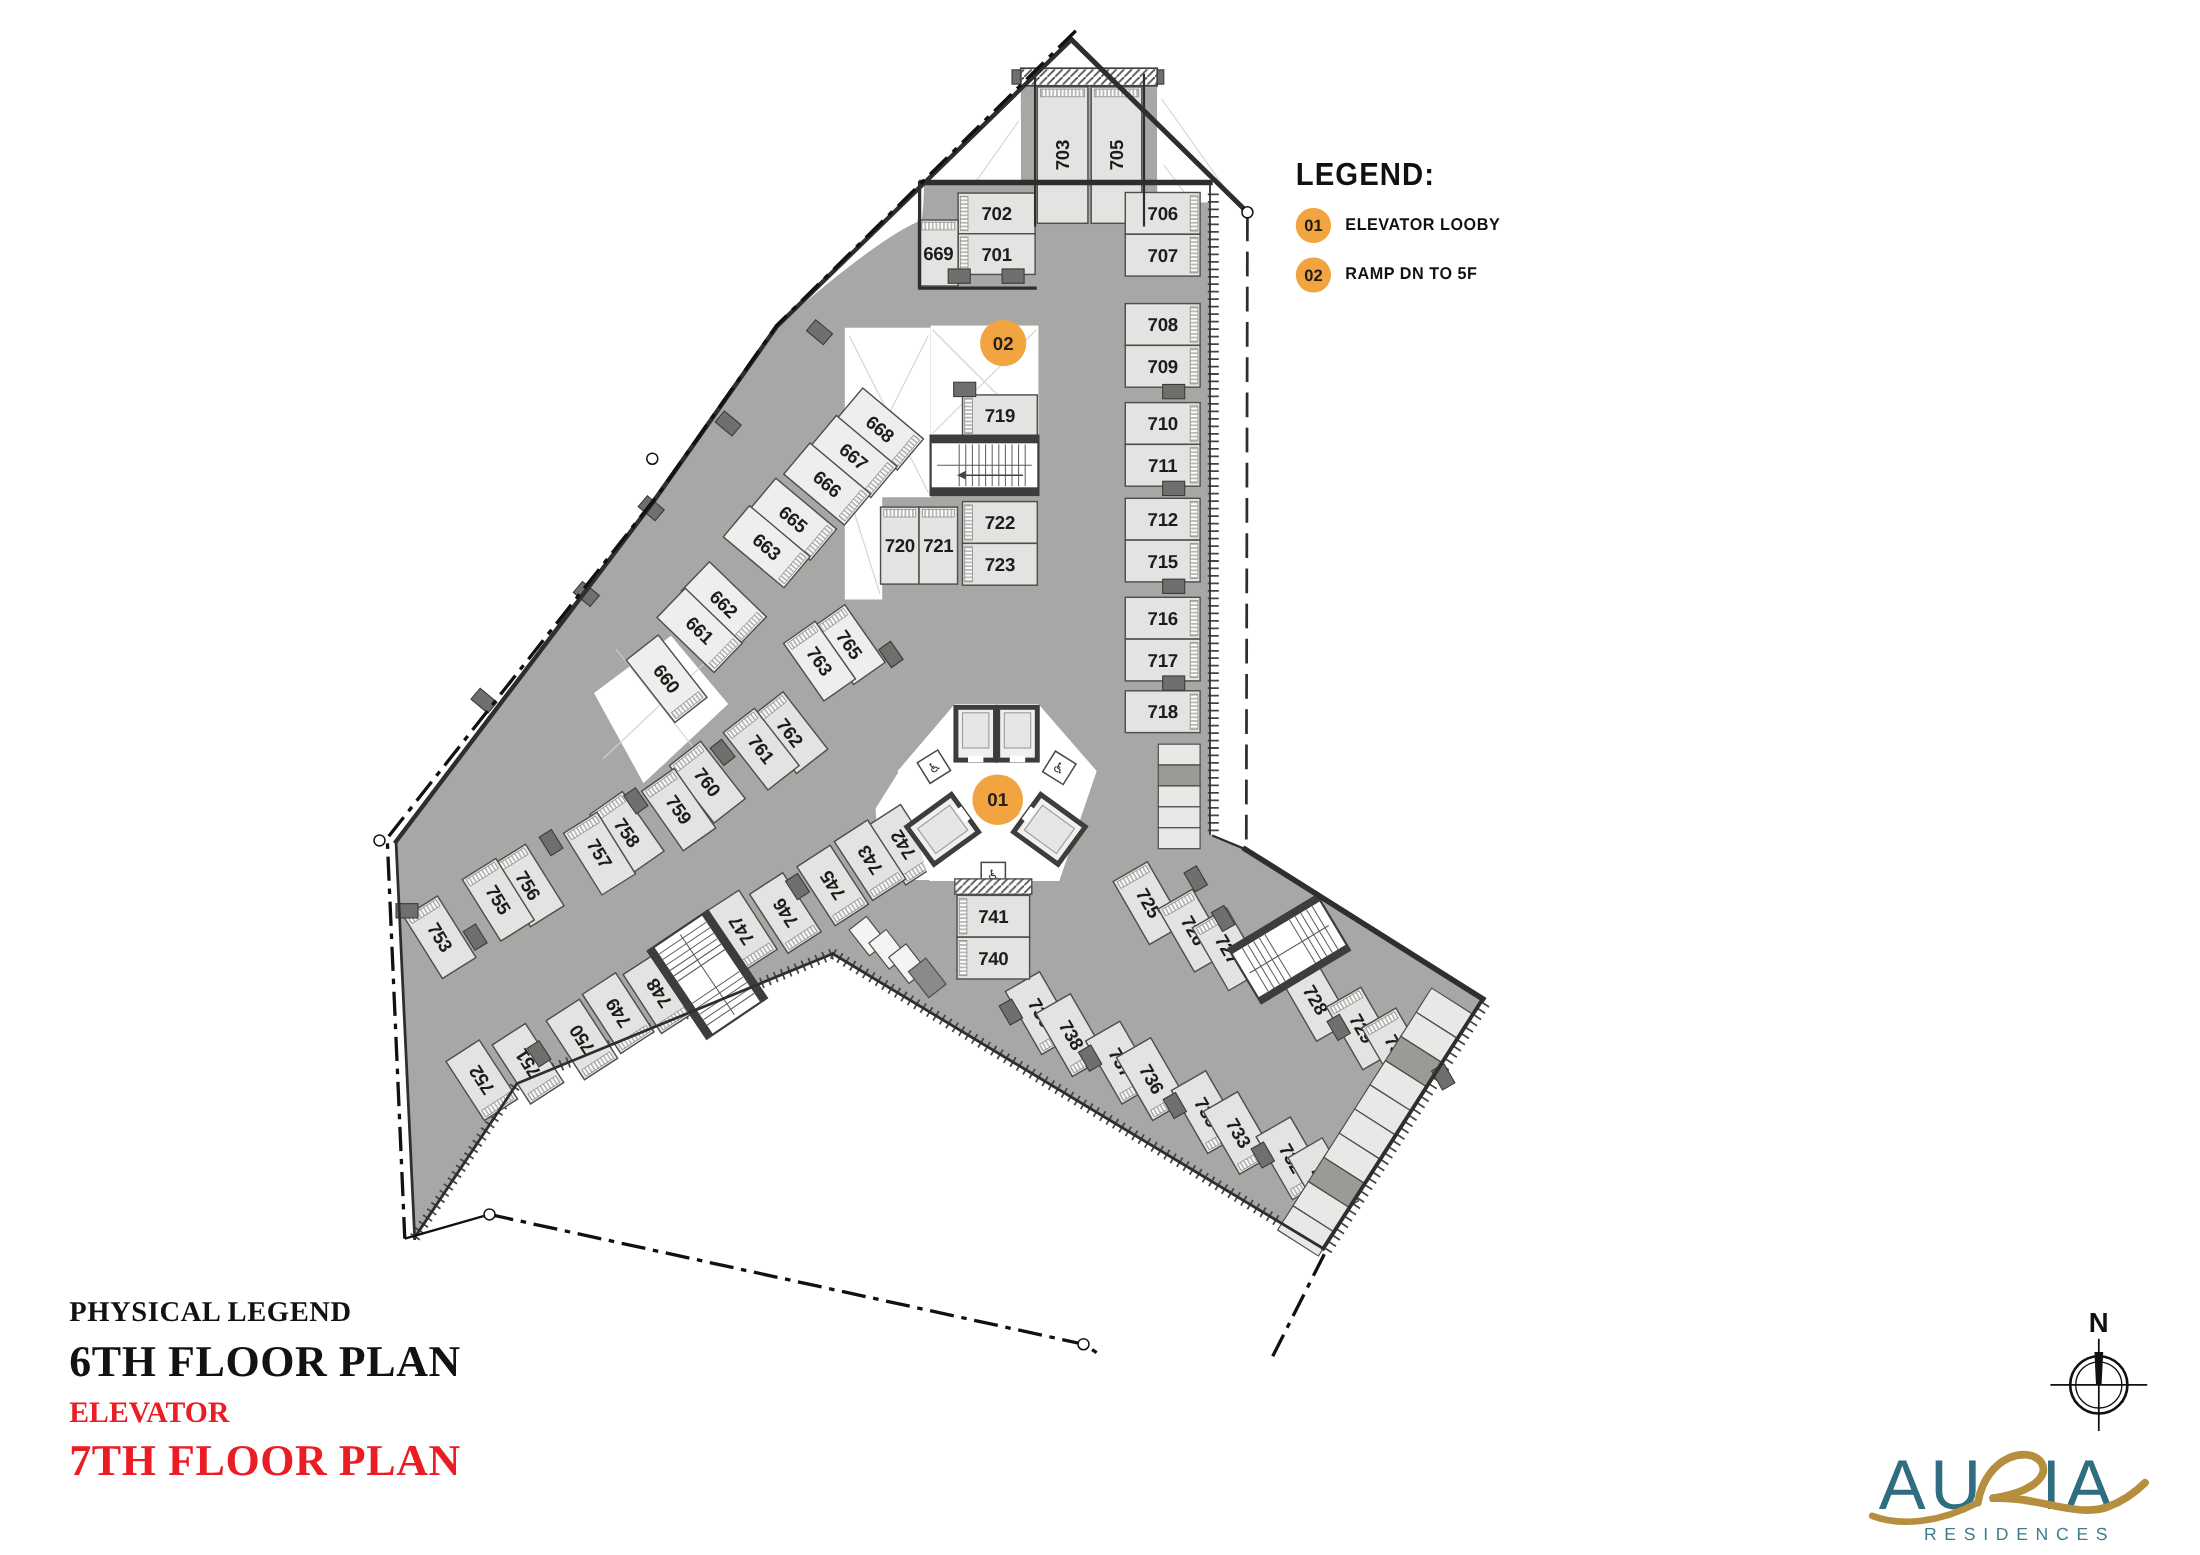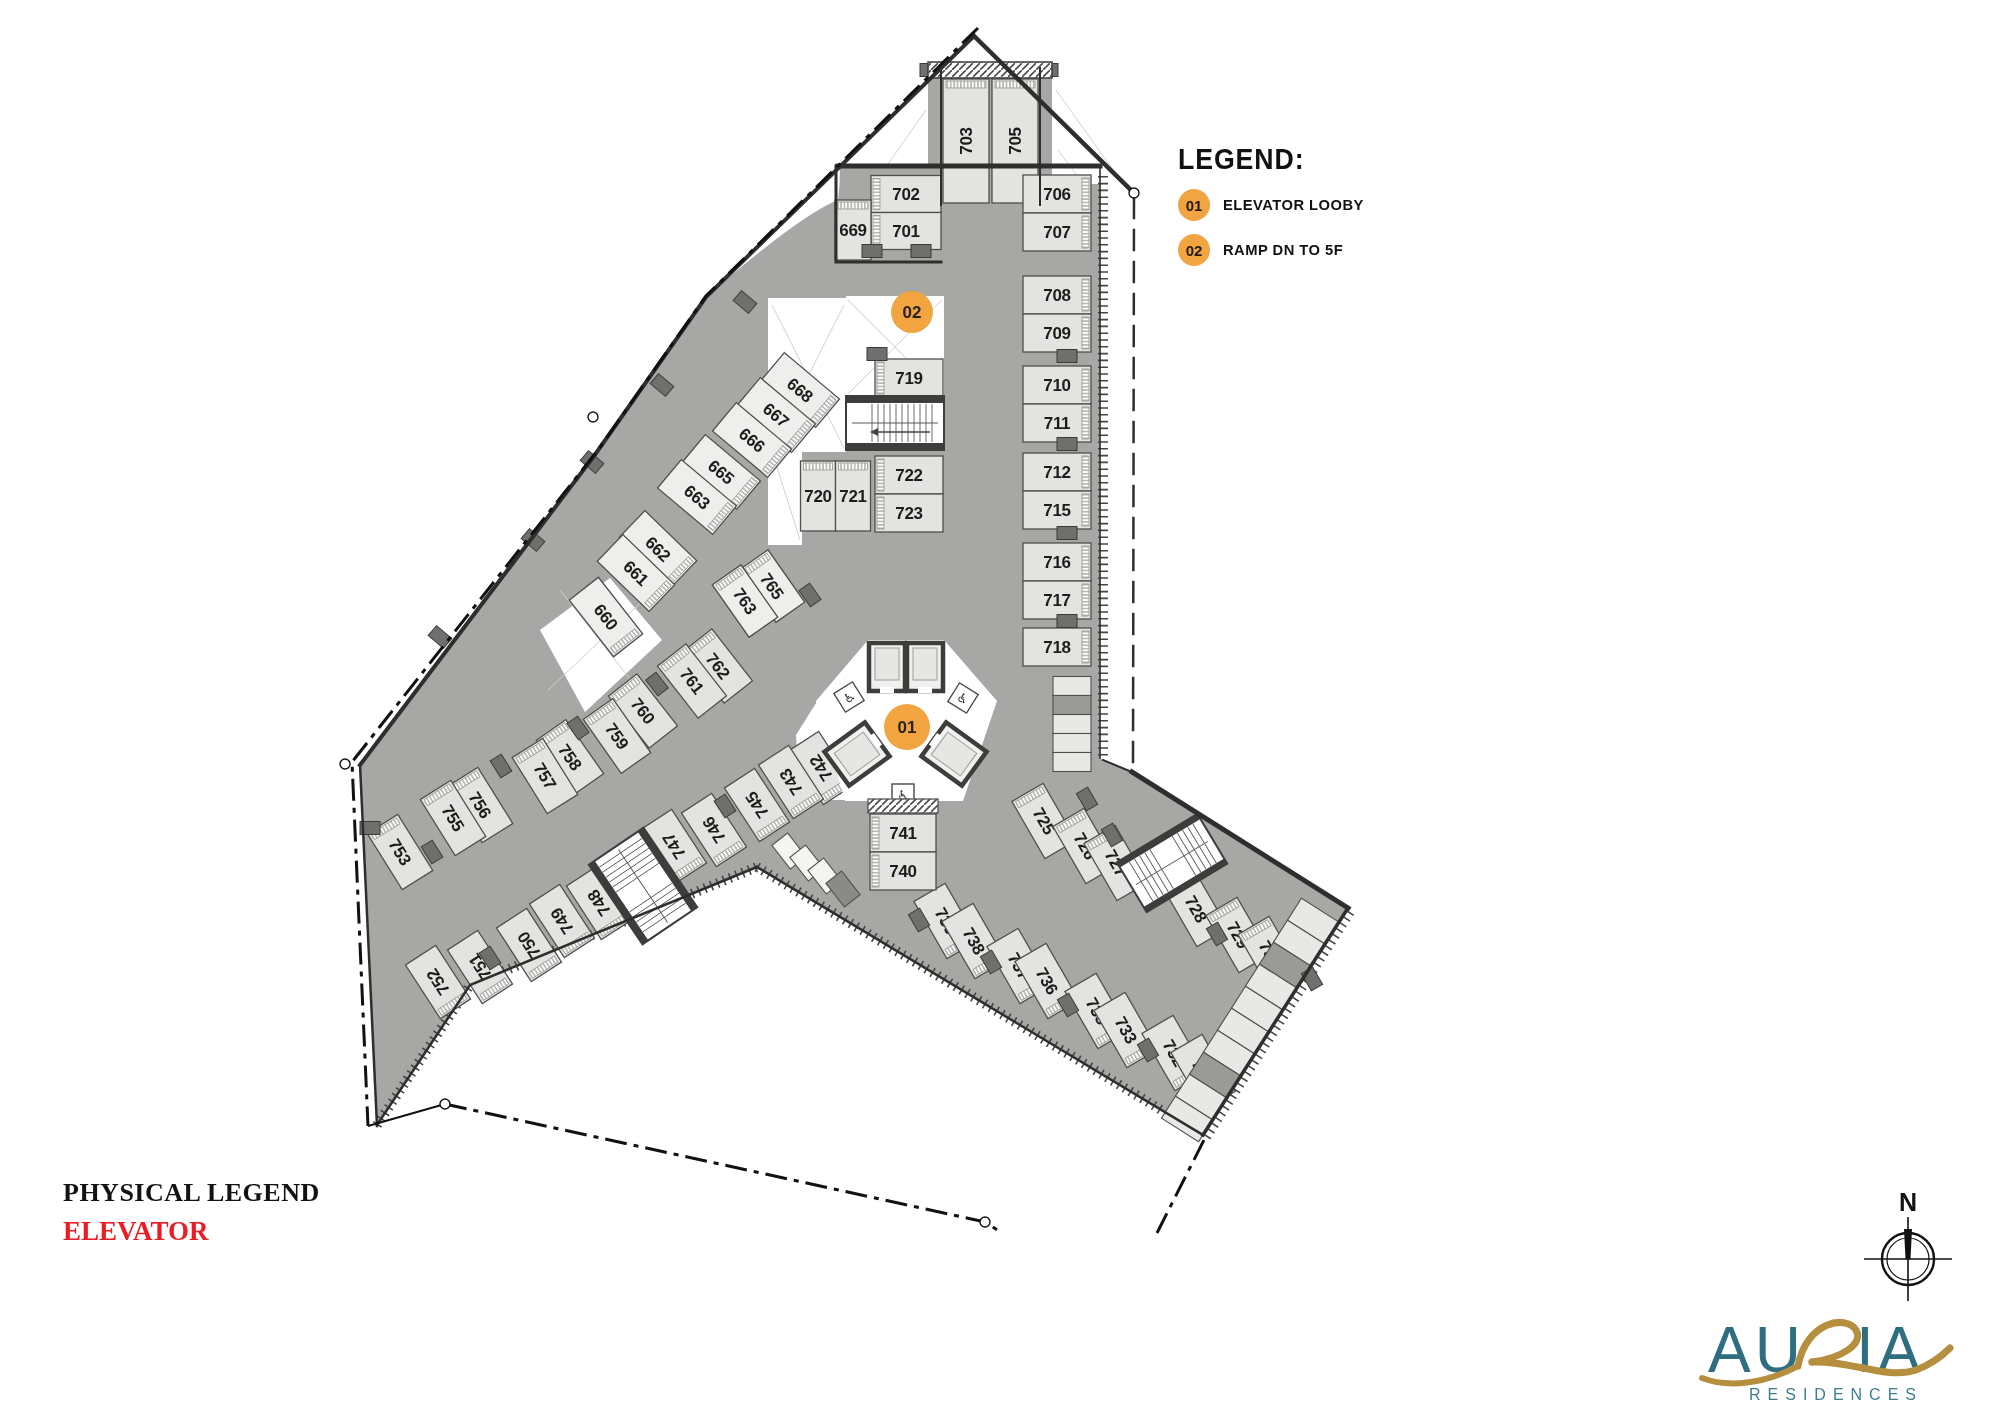--- a/index.html
+++ b/index.html
@@ -678,21 +678,23 @@
     <div class="legend-label">ELEVATOR LOOBY</div>
   </div>
   <div class="legend-item">
     <div class="legend-badge">02</div>
     <div class="legend-label">RAMP DN TO 5F</div>
   </div>
 </div>
 
 <div class="titleblock">
   <div class="t1">PHYSICAL LEGEND</div>
+  <div class="t2">6TH FLOOR PLAN</div>
   <div class="t3">ELEVATOR</div>
+  <div class="t4">7TH FLOOR PLAN</div>
 </div>
 
 <svg class="compass" width="120" height="130">
   <text x="58" y="28" text-anchor="middle" font-size="25" font-weight="bold" fill="#111" font-family="Liberation Sans, sans-serif">N</text>
   <line x1="58" y1="34" x2="58" y2="118" stroke="#111" stroke-width="1.6"></line>
   <line x1="14" y1="76" x2="102" y2="76" stroke="#111" stroke-width="1.6"></line>
   <circle cx="58" cy="76" r="26" fill="none" stroke="#111" stroke-width="2.4"></circle>
   <circle cx="58" cy="76" r="21" fill="none" stroke="#111" stroke-width="1.2"></circle>
   <polygon points="54,46 62,46 60.5,76 55.5,76" fill="#111"></polygon>
 </svg>

